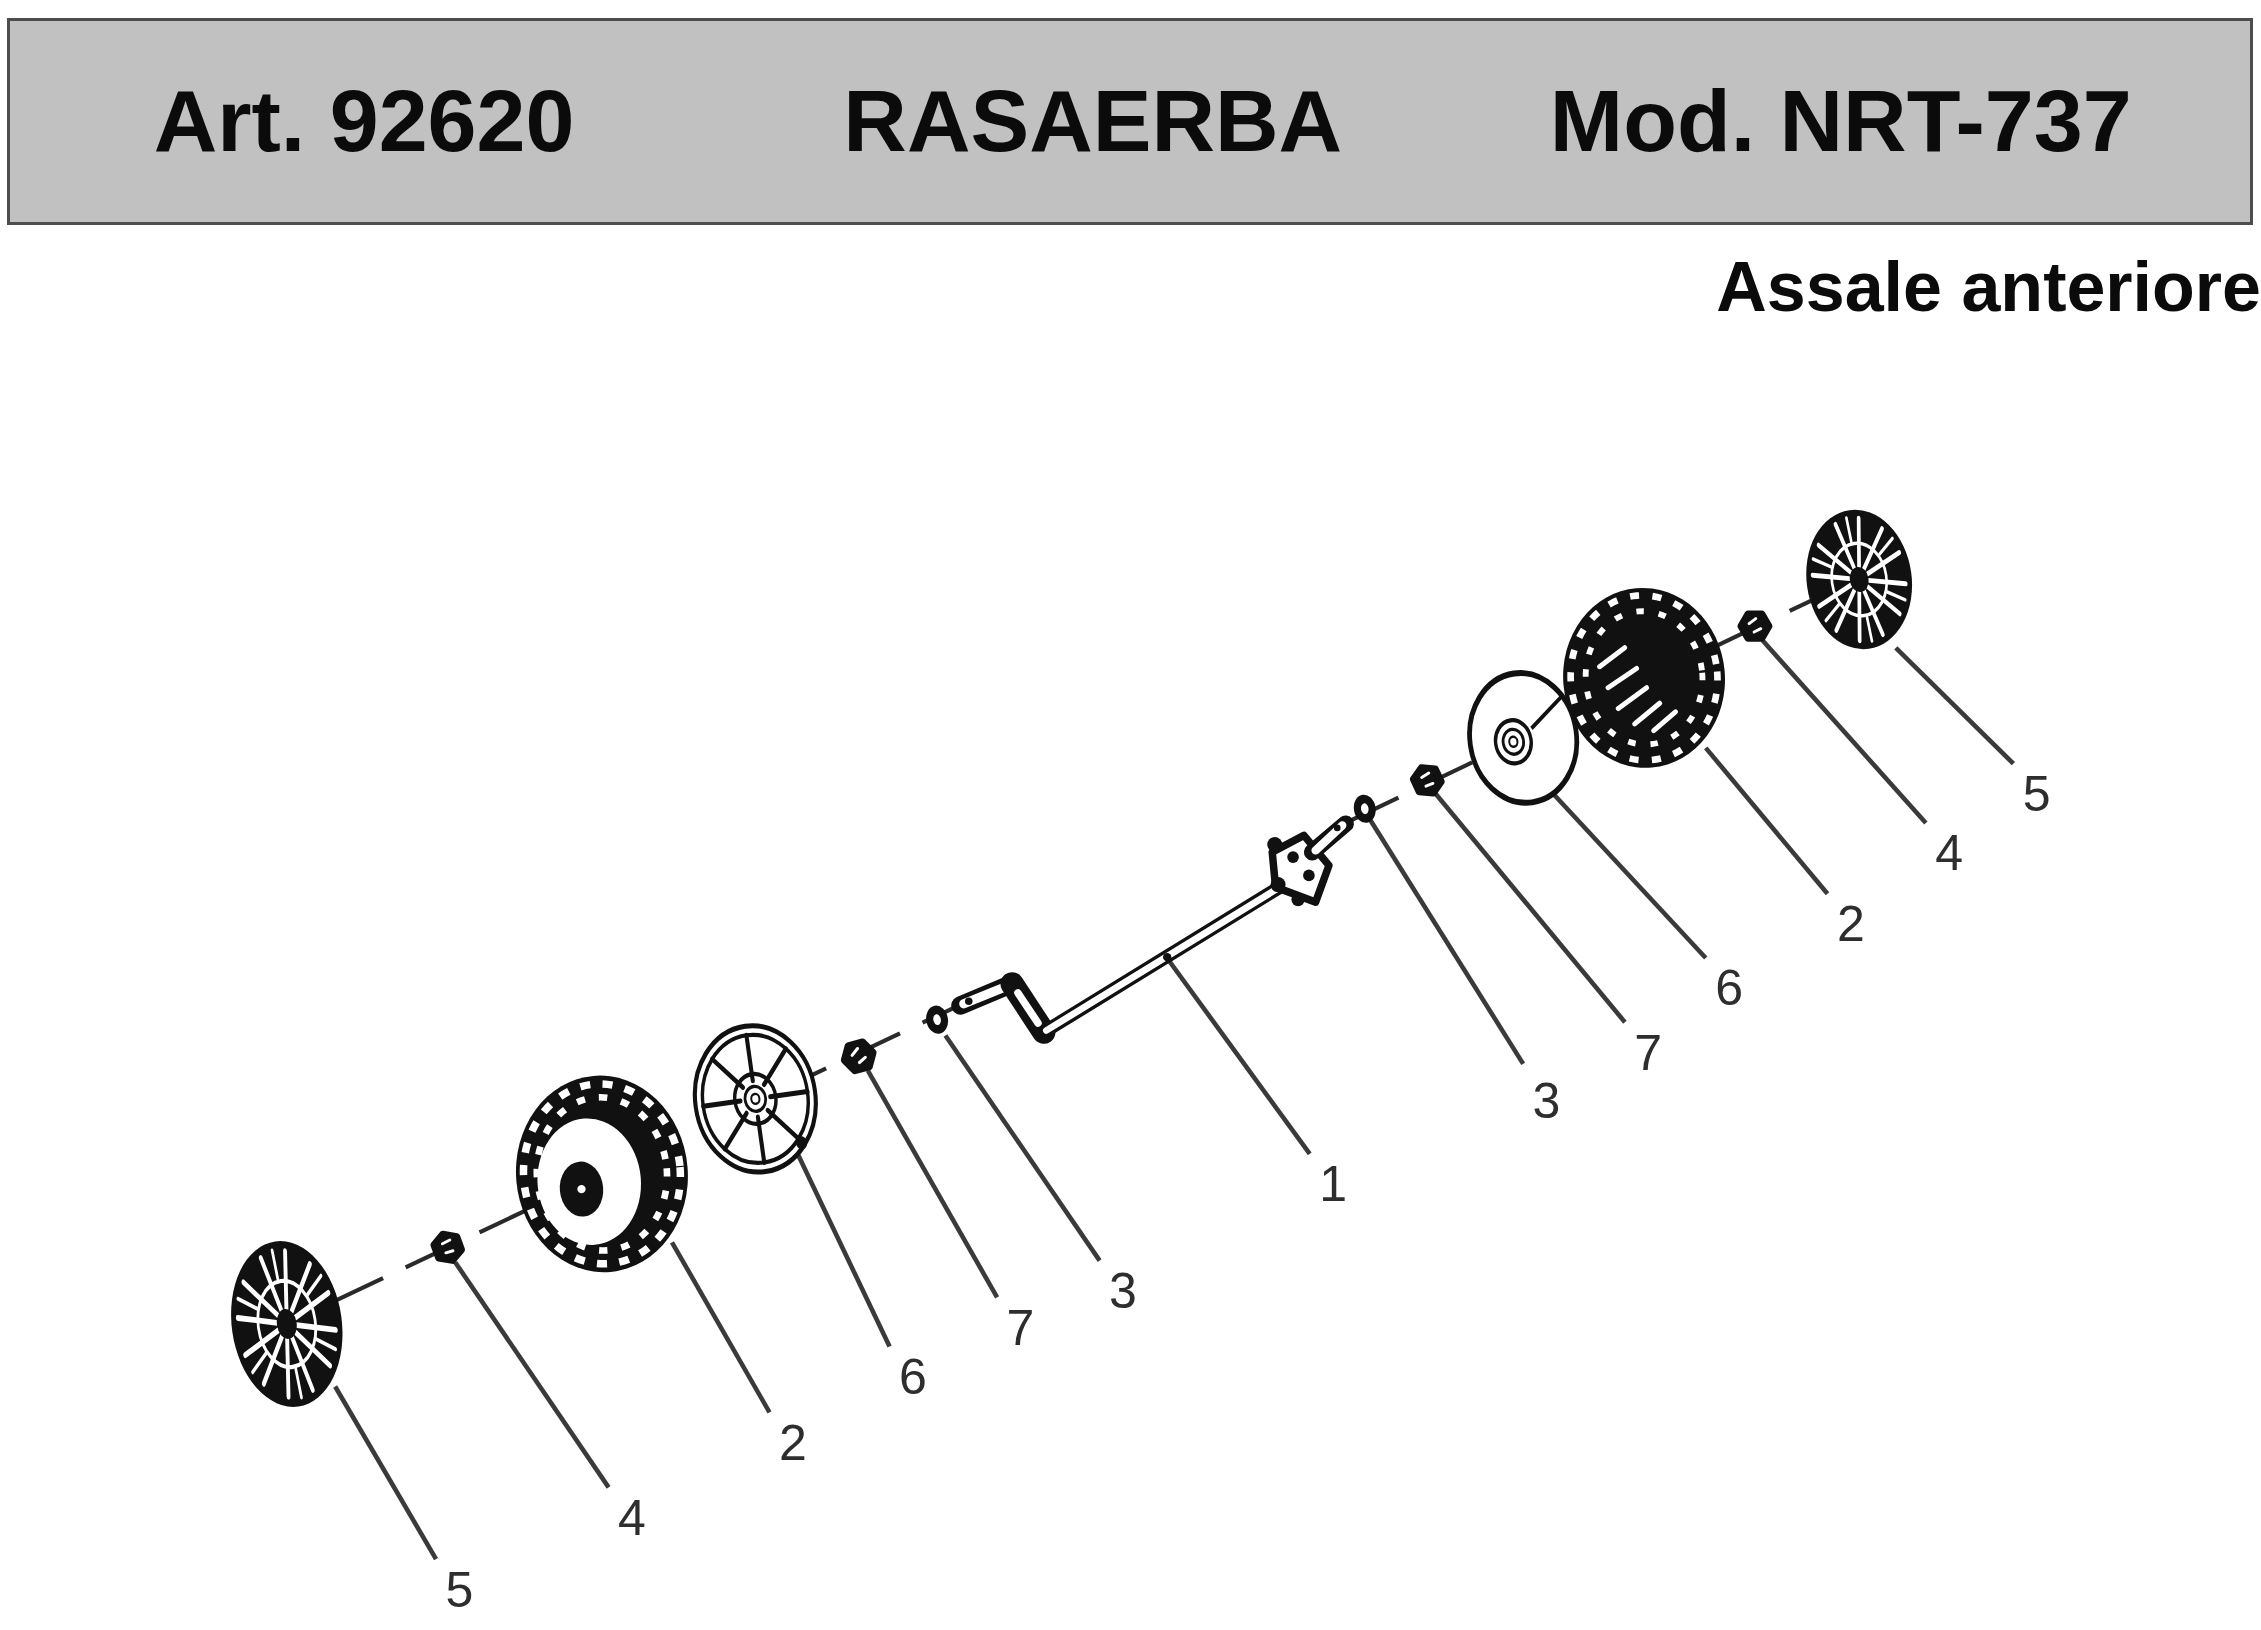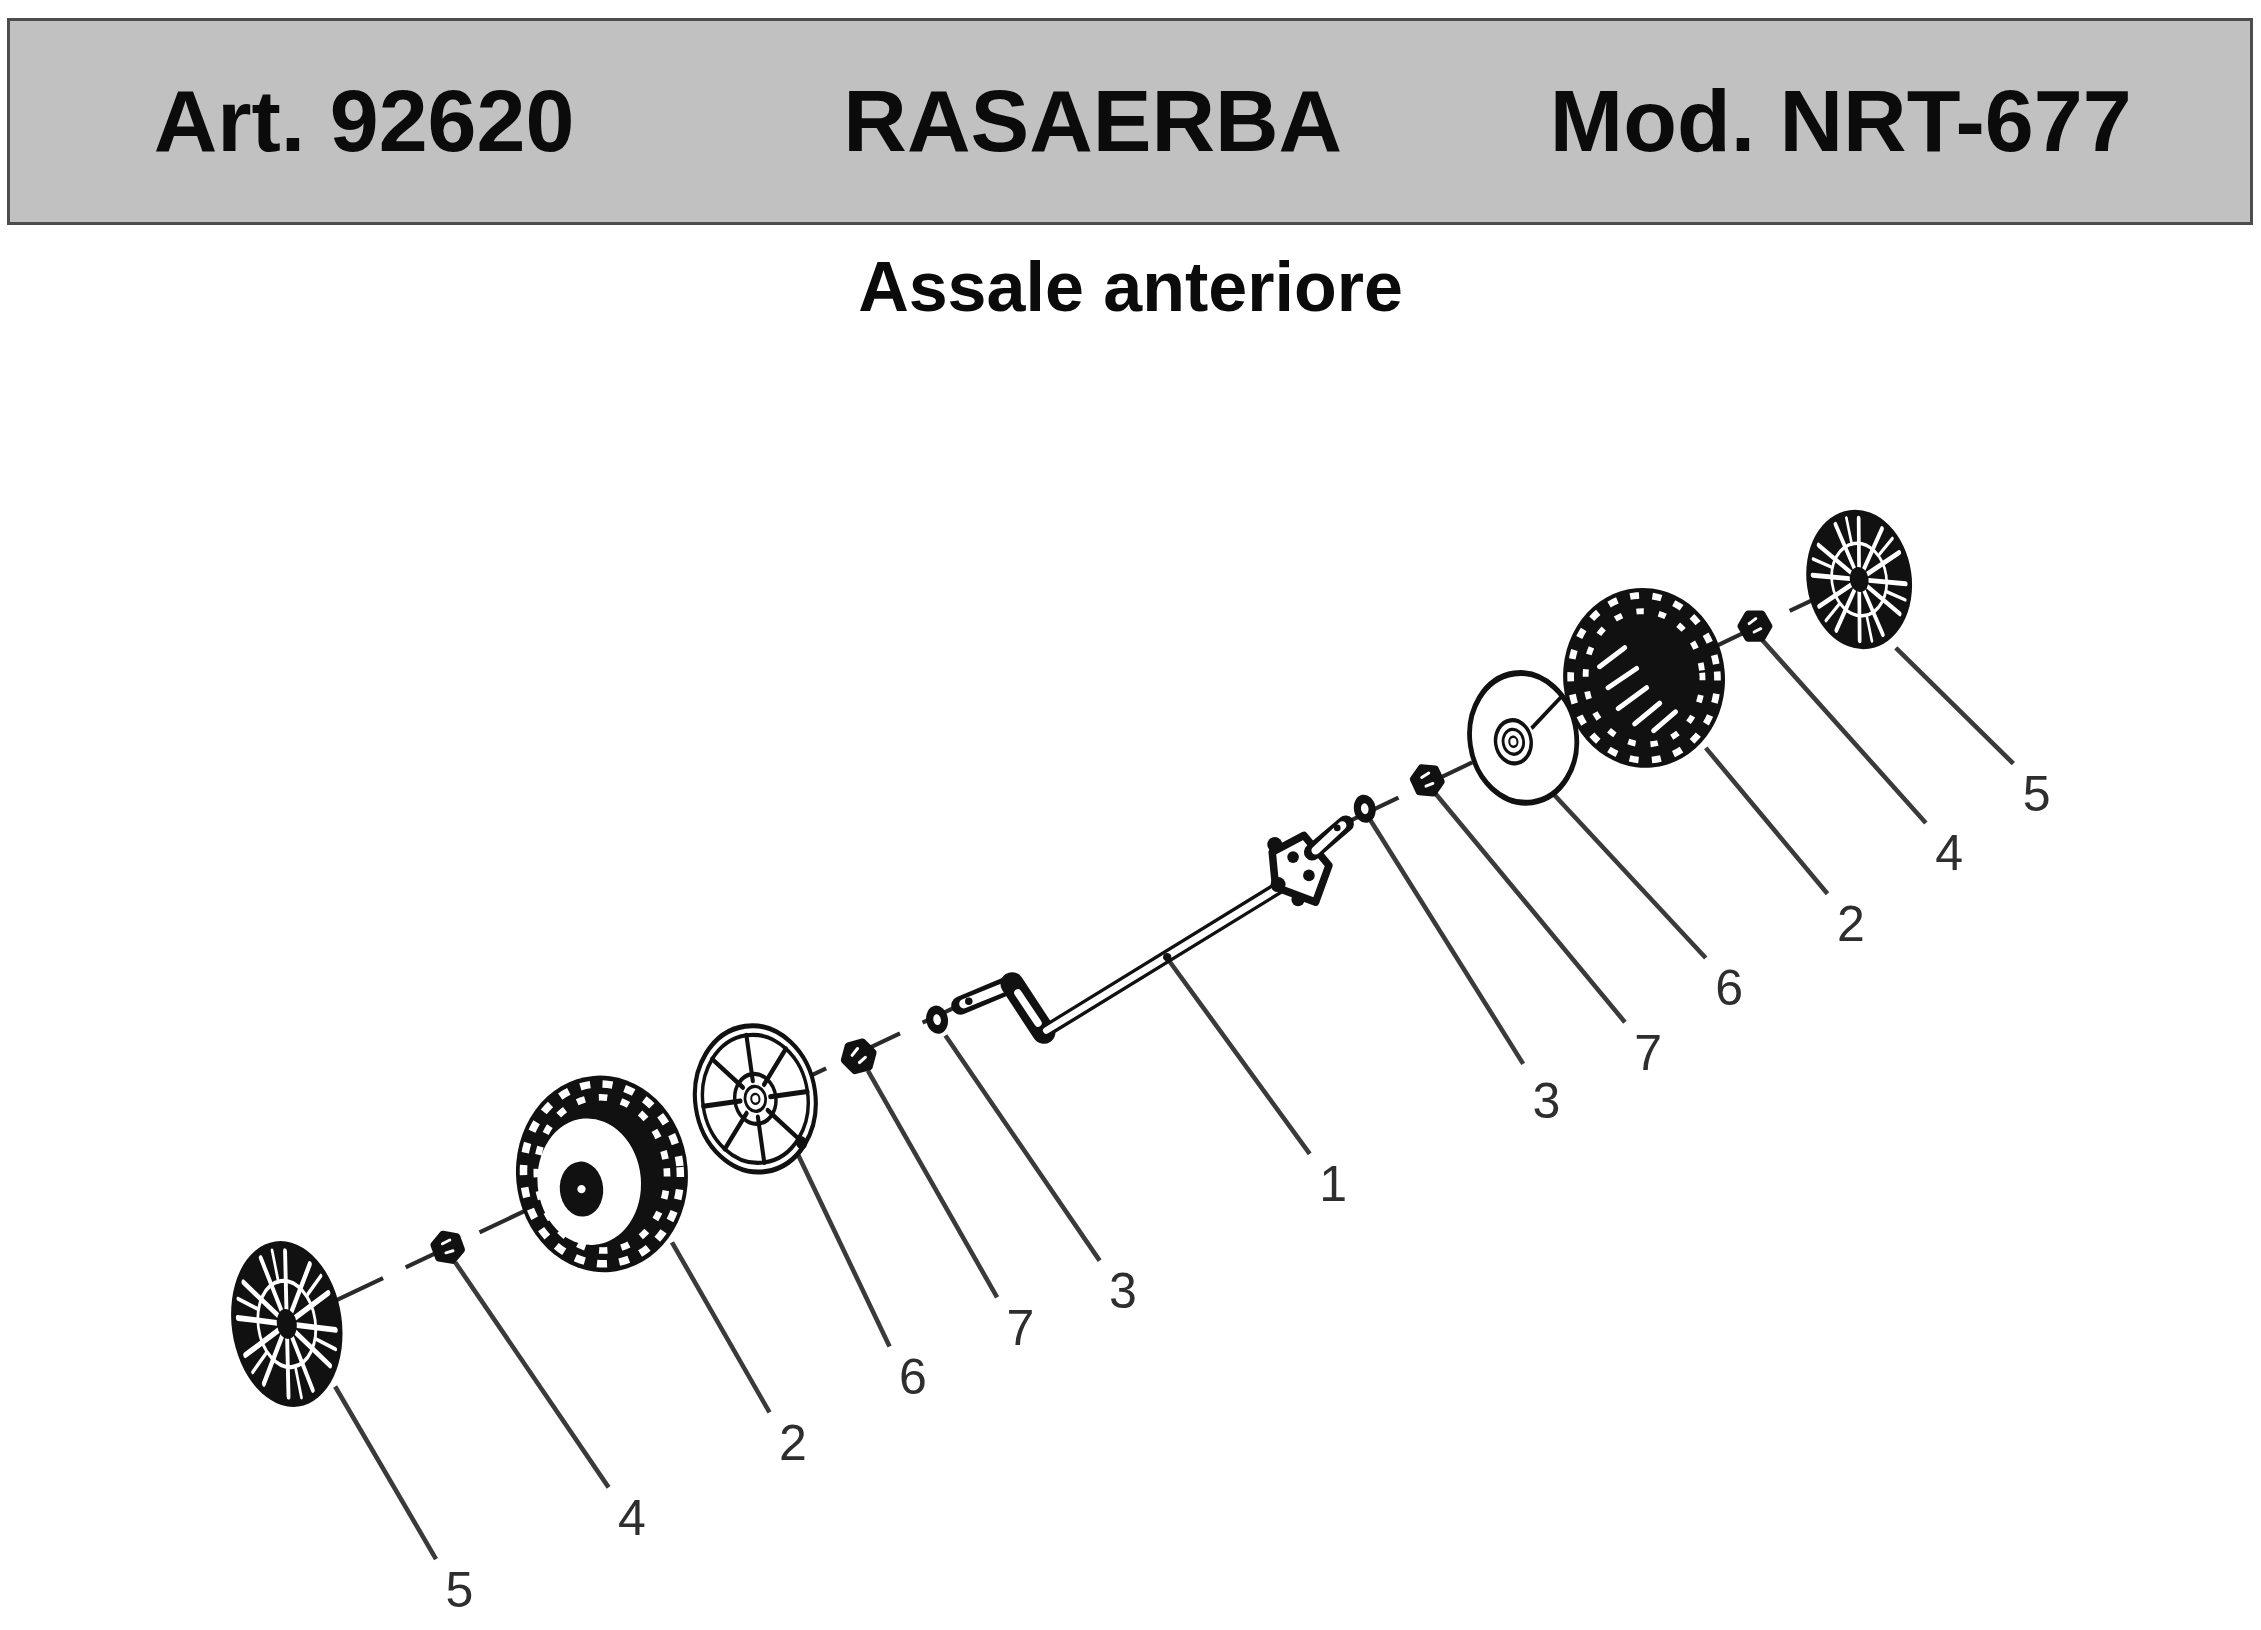--- a/index.html
+++ b/index.html
@@ -5,36 +5,36 @@
   html,body{margin:0;padding:0;background:#ffffff;}
   .page{position:relative;width:2261px;height:1630px;background:#ffffff;overflow:hidden;
         font-family:"Liberation Sans", sans-serif;}
   .header-bar{position:absolute;left:6.7px;top:18.3px;width:2246px;height:207px;
         background:#c1c1c1;border:3.3px solid #4d4d4d;box-sizing:border-box;}
   .header-bar span{position:absolute;top:0;height:200px;line-height:200px;
         font-size:88px;font-weight:bold;color:#0b0b0b;letter-spacing:0px;white-space:nowrap;margin-left:31px;}
   .hdr-article{left:113px;}
   .hdr-product{left:1052px;transform:translateX(-50%);}
   .hdr-model{right:118px;}
-  .subtitle{position:absolute;left:0;top:247px;width:2261px;text-align:center;
+  .subtitle{position:absolute;left:0;top:247px;width:2261px;text-align:right;
         font-size:70px;font-weight:bold;color:#0b0b0b;}
   svg{position:absolute;left:0;top:0;}
   .callout{font-size:60px;fill:#2e2e2e;font-weight:400;}
   .leader{stroke:#3a3a3a;stroke-width:5.5;fill:none;}
   .axis{stroke:#2a2a2a;stroke-width:5;stroke-dasharray:68 30;fill:none;}
 </style>
 </head>
 <body>
 
 <div class="page">
 
   <div class="header-bar">
     <span class="hdr-article">Art. 92620</span>
     <span class="hdr-product">RASAERBA</span>
-    <span class="hdr-model">Mod. NRT-677</span>
+    <span class="hdr-model">Mod. NRT-737</span>
   </div>
 
   <div class="subtitle">Assale anteriore</div>
 
   <svg width="2261" height="1630" viewBox="0 0 2712 1955">
     <defs>
       <g id="hubcap">
         <circle r="100" fill="#111"></circle>
         <g stroke="#fff" stroke-width="7" stroke-linecap="round">
           <line x1="17.7" y1="3.1" x2="86.7" y2="15.3"></line>

